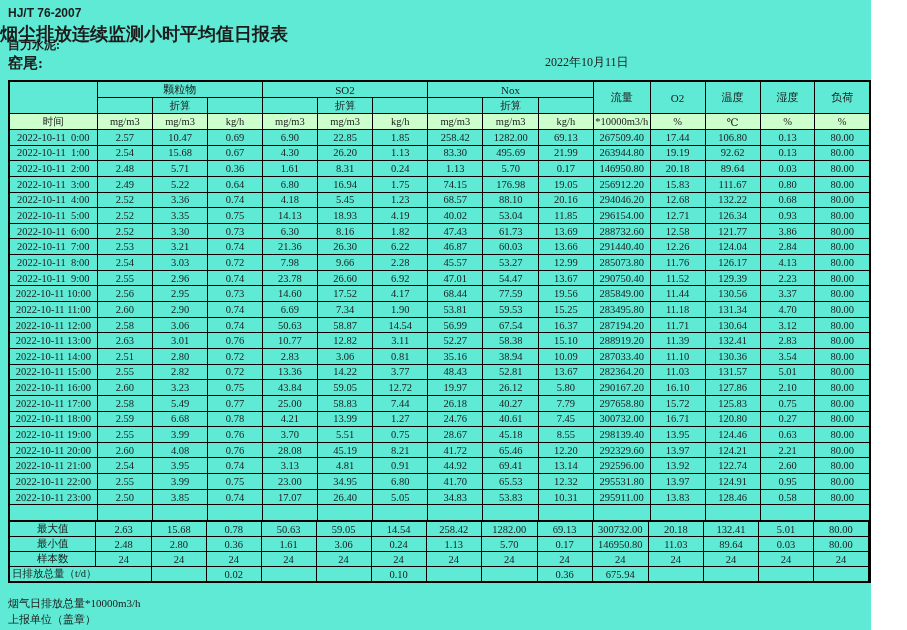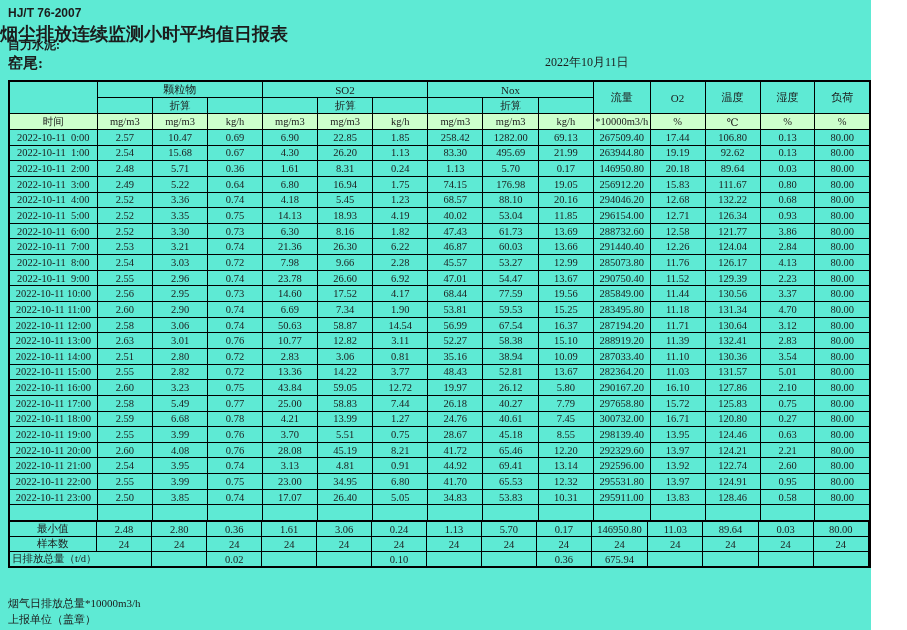--- a/index.html
+++ b/index.html
@@ -543,20 +543,37 @@
       <col style="width:57px">
         <col style="width:57px">
         <col style="width:57px">
         <col style="width:57px">
       <col style="width:57px">
         <col style="width:57px">
         <col style="width:57px">
     </colgroup>
     <tbody>
         <tr>
+          <td>最大值</td>
+          <td>2.63</td>
+          <td>15.68</td>
+          <td>0.78</td>
+          <td>50.63</td>
+          <td>59.05</td>
+          <td>14.54</td>
+          <td>258.42</td>
+          <td>1282.00</td>
+          <td>69.13</td>
+          <td>300732.00</td>
+          <td>20.18</td>
+          <td>132.41</td>
+          <td>5.01</td>
+          <td>80.00</td>
+        </tr>
+        <tr>
           <td>最小值</td>
           <td>2.48</td>
           <td>2.80</td>
           <td>0.36</td>
           <td>1.61</td>
           <td>3.06</td>
           <td>0.24</td>
           <td>1.13</td>
           <td>5.70</td>
           <td>0.17</td>

